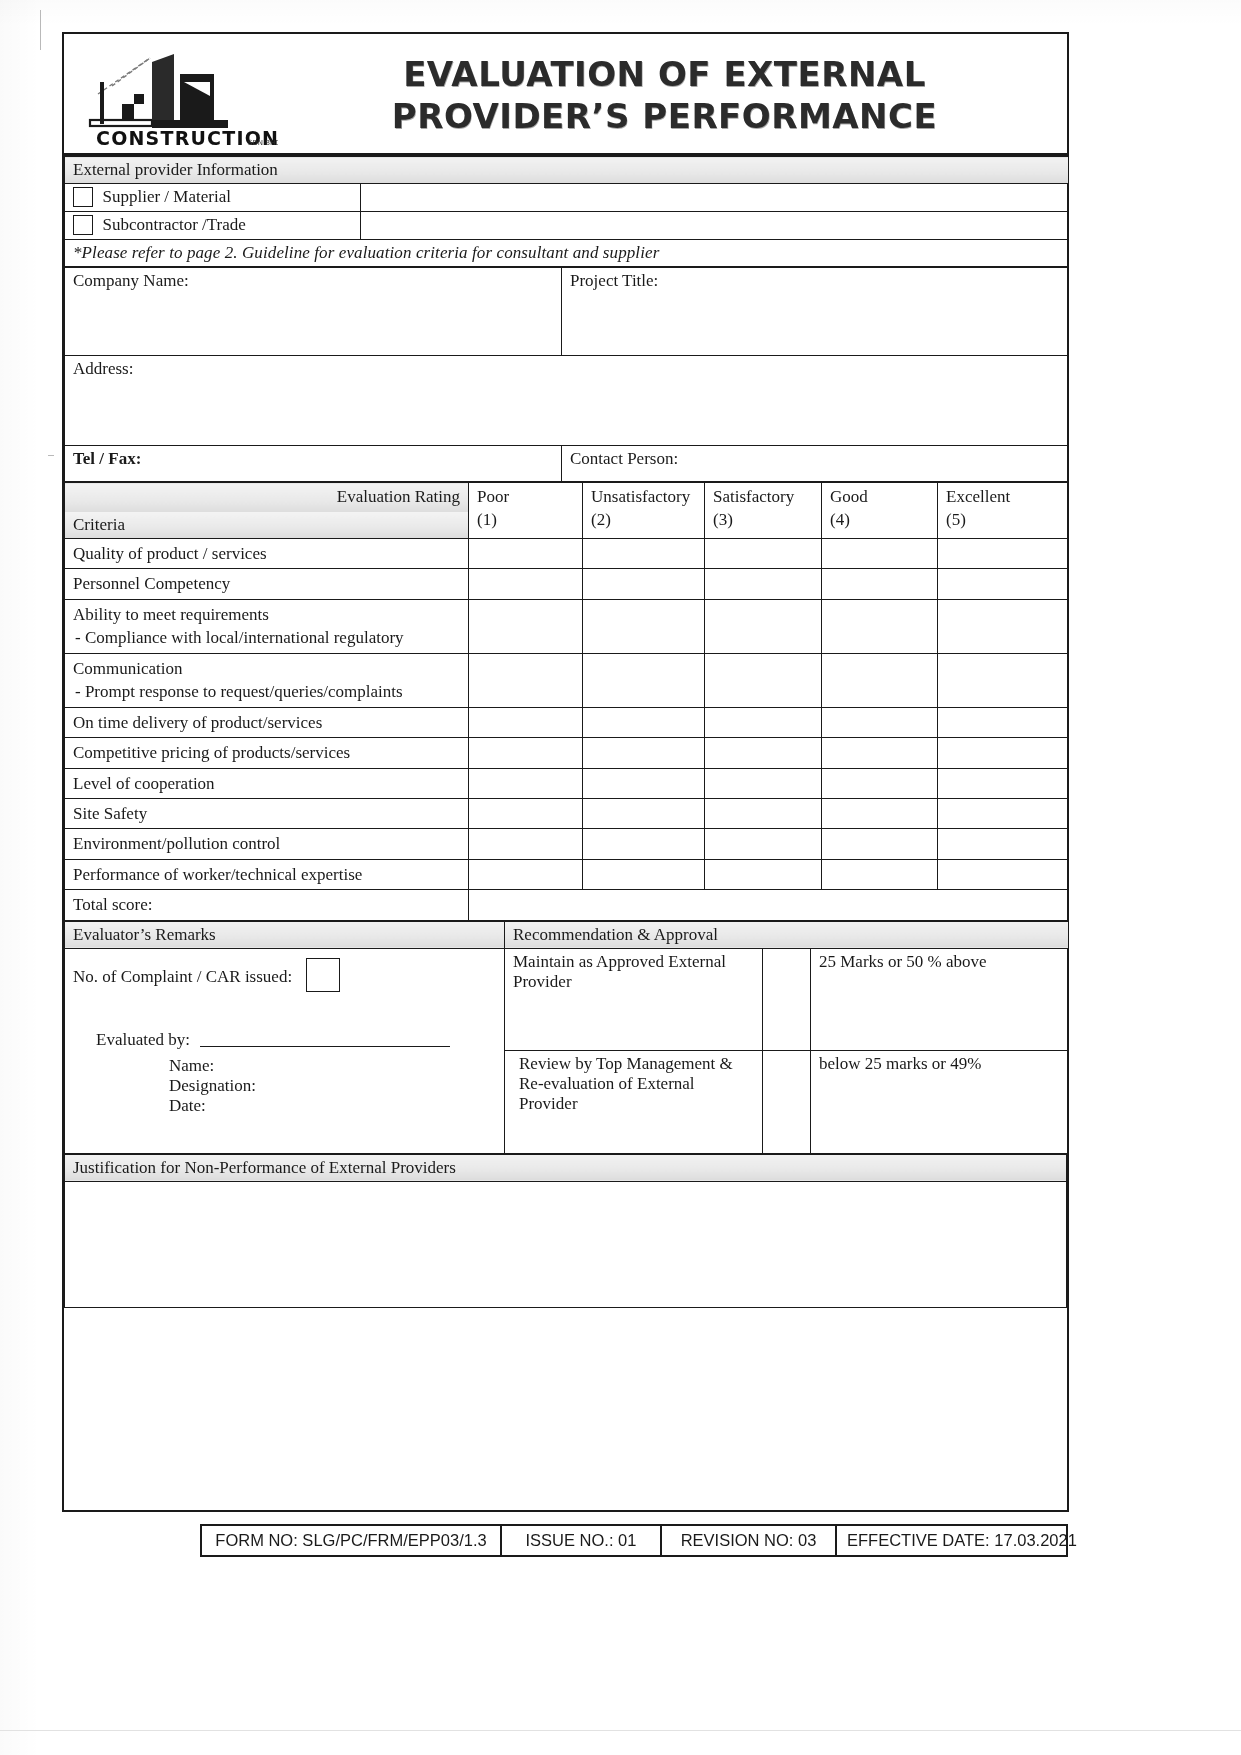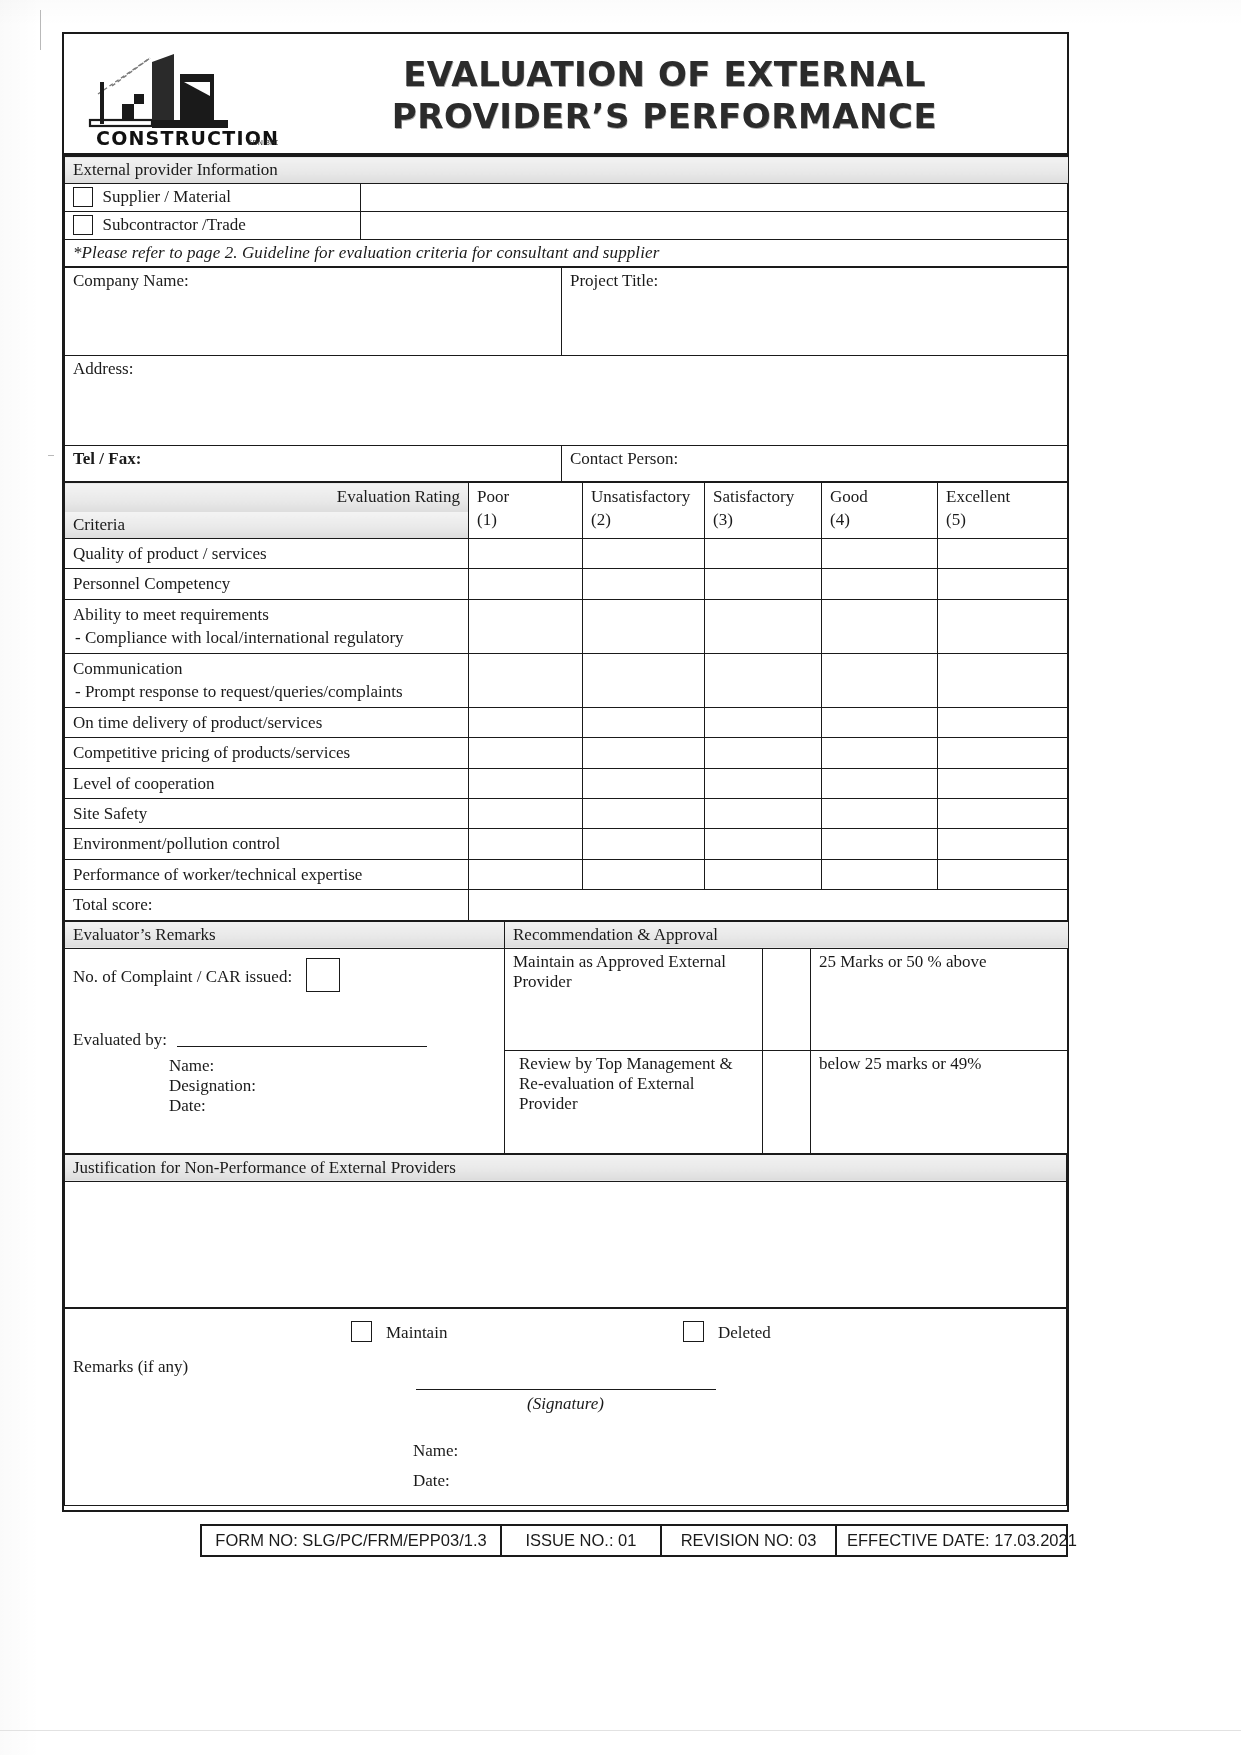--- a/index.html
+++ b/index.html
@@ -397,21 +397,21 @@
         <tr>
       <td class="sect-head">Evaluator’s Remarks</td>
       <td class="sect-head" colspan="3">Recommendation &amp; Approval</td>
     </tr>
     <tr>
       <td rowspan="2" style="height:205px;">
         <div style="padding-top:6px;">
           <span>No. of Complaint / CAR issued:</span>
           <span class="chk box-inline"></span>
         </div>
-        <div style="padding-top:38px;">
+        <div style="padding-top:38px;margin-left:23px;">
           <span>Evaluated by:</span>
           <span class="ul-line"></span>
         </div>
         <div style="padding-top:6px;">
           <span class="indent1">Name:</span>
           <span class="indent1">Designation:</span>
           <span class="indent1">Date:</span>
         </div>
       </td>
       <td class="tallcell">Maintain as Approved External Provider</td>
@@ -433,39 +433,20 @@
       <td class="sect-head">Justification for Non-Performance of External Providers</td>
     </tr>
     <tr>
       <td style="height:126px;">&nbsp;</td>
     </tr>
   </tbody>
     </table>
 
   <table class="frm">
     <tbody>
-    <tr>
-      <td style="height:196px;padding:0;">
-        <div style="position:relative;height:196px;">
-          <div style="position:absolute;left:286px;top:12px;">
-            <span class="chk"></span><span>Maintain</span>
-          </div>
-          <div style="position:absolute;left:618px;top:12px;">
-            <span class="chk"></span><span>Deleted</span>
-          </div>
-          <div style="position:absolute;left:8px;top:48px;">Remarks (if any)</div>
-          <div class="sig-area" style="position:absolute;left:0;top:54px;width:100%;">
-            <div class="sig-line"></div>
-            <div class="sig-cap">(Signature)</div>
-          </div>
-          <div style="position:absolute;left:348px;top:132px;">Name:</div>
-          <div style="position:absolute;left:348px;top:162px;">Date:</div>
-        </div>
-      </td>
-    </tr>
   </tbody>
     </table>
 
 </div>
 
 <div class="footer">
   <div class="f1">FORM NO: SLG/PC/FRM/EPP03/1.3</div>
   <div class="f2">ISSUE NO.: 01</div>
   <div class="f3">REVISION NO: 03</div>
   <div class="f4">EFFECTIVE DATE: 17.03.2021</div>

